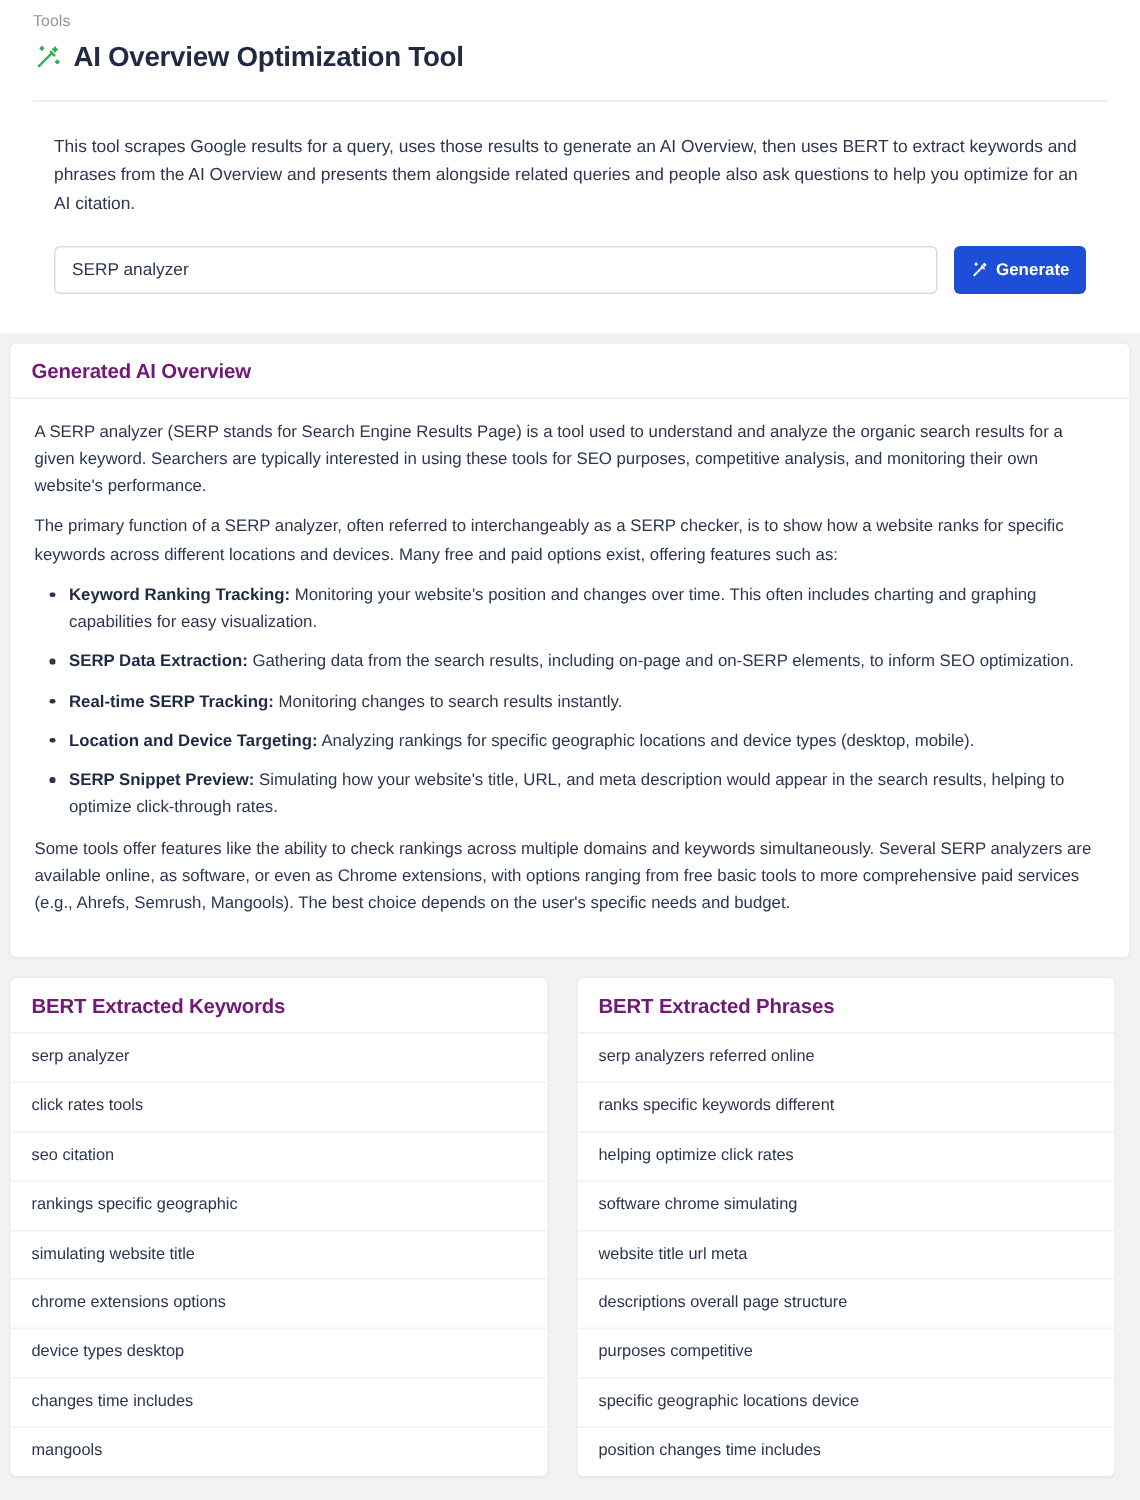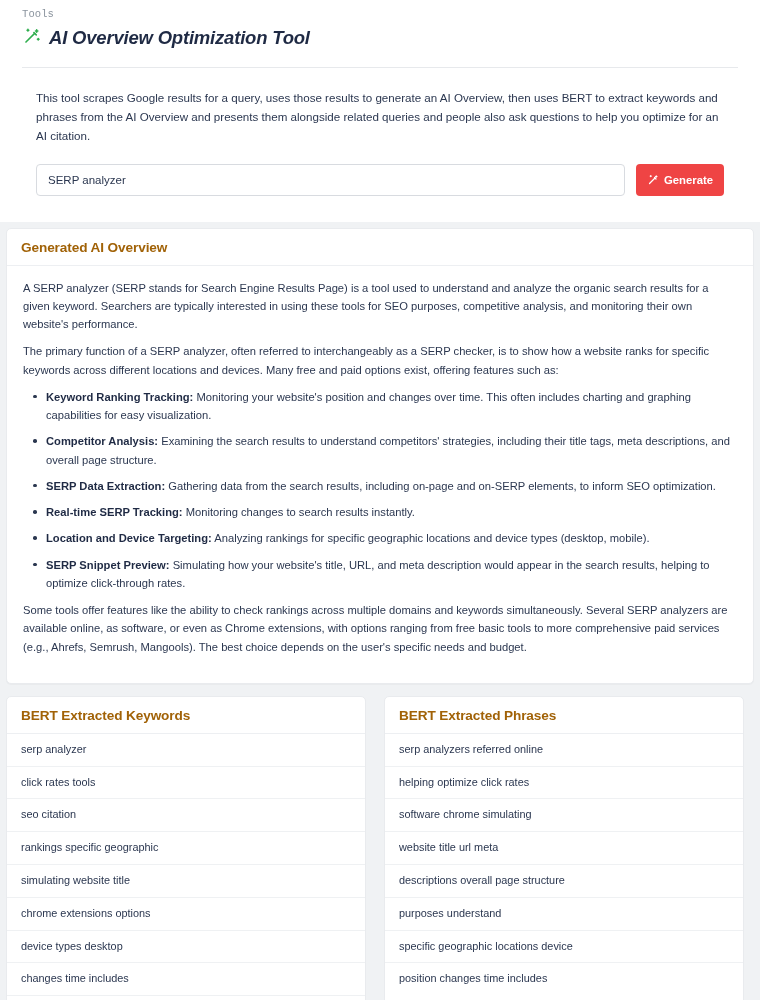--- a/index.html
+++ b/index.html
@@ -18,27 +18,26 @@
   
   .header-block {
     background: #ffffff;
     padding: 4px 0 0 0;
   }
   .breadcrumb {
     font-size: 10.5px;
     color: #8b949e;
     padding: 4px 0 0 22px;
     letter-spacing: 0.1px;
-    font-family: Liberation Mono, monospace;
   }
   .title-row {
     display: flex;
+    align-items: center;
     gap: 8px;
     padding: 7px 0 0 22px;
-    font-style: italic;
   }
   .wand-icon { display: inline-block; width: 19px; height: 19px; flex: 0 0 19px; }
   .page-title {
     font-size: 18.5px;
     font-weight: bold;
     color: #1f2a44;
     letter-spacing: -0.2px;
     line-height: 1.2;
   }
   .header-divider {
@@ -69,21 +68,21 @@
     padding: 0 11px;
     font-size: 11.5px;
     color: #2b3750;
     font-family: "Liberation Sans", sans-serif;
     outline: none;
   }
   .search-input::placeholder { color: #9aa2ad; }
   .generate-btn {
     flex: 0 0 88px;
     height: 32px;
-    background: #ef4444;
+    background: #1d4ed8;
     border: none;
     border-radius: 4px;
     color: #ffffff;
     font-size: 11.3px;
     font-weight: bold;
     display: flex;
     align-items: center;
     justify-content: center;
     gap: 5px;
     cursor: pointer;
@@ -98,21 +97,21 @@
     border: 1px solid #e9ebee;
     border-radius: 5px;
     box-shadow: 0 1px 1px rgba(16,24,40,0.03);
     overflow: hidden;
   }
   .card-header {
     padding: 11px 14px 10px 14px;
     border-bottom: 1px solid #edeff2;
     font-size: 13.6px;
     font-weight: bold;
-    color: #a16207;
+    color: #701a75;
     letter-spacing: -0.1px;
   }
 
   
   .overview-wrap { padding: 6px 6px 0 6px; }
   .overview-body {
     padding: 13px 16px 18px 16px;
     font-size: 11.2px;
     line-height: 1.63;
     color: #2b3750;
@@ -199,21 +198,20 @@
   </div>
 
   <div class="overview-wrap">
     <div class="card">
       <div class="card-header">Generated AI Overview</div>
       <div class="overview-body">
         <p>A SERP analyzer (SERP stands for Search Engine Results Page) is a tool used to understand and analyze the organic search results for a given keyword. Searchers are typically interested in using these tools for SEO purposes, competitive analysis, and monitoring their own website's performance.</p>
         <p>The primary function of a SERP analyzer, often referred to interchangeably as a SERP checker, is to show how a website ranks for specific keywords across different locations and devices. Many free and paid options exist, offering features such as:</p>
         <ul id="overview-bullets">
             <li><b>Keyword Ranking Tracking:</b> Monitoring your website's position and changes over time. This often includes charting and graphing capabilities for easy visualization.</li>
-            <li><b>Competitor Analysis:</b> Examining the search results to understand competitors' strategies, including their title tags, meta descriptions, and overall page structure.</li>
             <li><b>SERP Data Extraction:</b> Gathering data from the search results, including on-page and on-SERP elements, to inform SEO optimization.</li>
             <li><b>Real-time SERP Tracking:</b> Monitoring changes to search results instantly.</li>
             <li><b>Location and Device Targeting:</b> Analyzing rankings for specific geographic locations and device types (desktop, mobile).</li>
             <li><b>SERP Snippet Preview:</b> Simulating how your website's title, URL, and meta description would appear in the search results, helping to optimize click-through rates.</li>
           </ul>
         <p>Some tools offer features like the ability to check rankings across multiple domains and keywords simultaneously. Several SERP analyzers are available online, as software, or even as Chrome extensions, with options ranging from free basic tools to more comprehensive paid services (e.g., Ahrefs, Semrush, Mangools). The best choice depends on the user's specific needs and budget.</p>
       </div>
     </div>
   </div>
 
@@ -229,24 +227,25 @@
           <div class="list-row">chrome extensions options</div>
           <div class="list-row">device types desktop</div>
           <div class="list-row">changes time includes</div>
           <div class="list-row">mangools</div>
         </div>
     </div>
     <div class="card">
       <div class="card-header">BERT Extracted Phrases</div>
       <div id="phrases-list">
           <div class="list-row">serp analyzers referred online</div>
+          <div class="list-row">ranks specific keywords different</div>
           <div class="list-row">helping optimize click rates</div>
           <div class="list-row">software chrome simulating</div>
           <div class="list-row">website title url meta</div>
           <div class="list-row">descriptions overall page structure</div>
-          <div class="list-row">purposes understand</div>
+          <div class="list-row">purposes competitive</div>
           <div class="list-row">specific geographic locations device</div>
           <div class="list-row">position changes time includes</div>
         </div>
     </div>
   </div>
 
 </div>
 
 </body></html>

